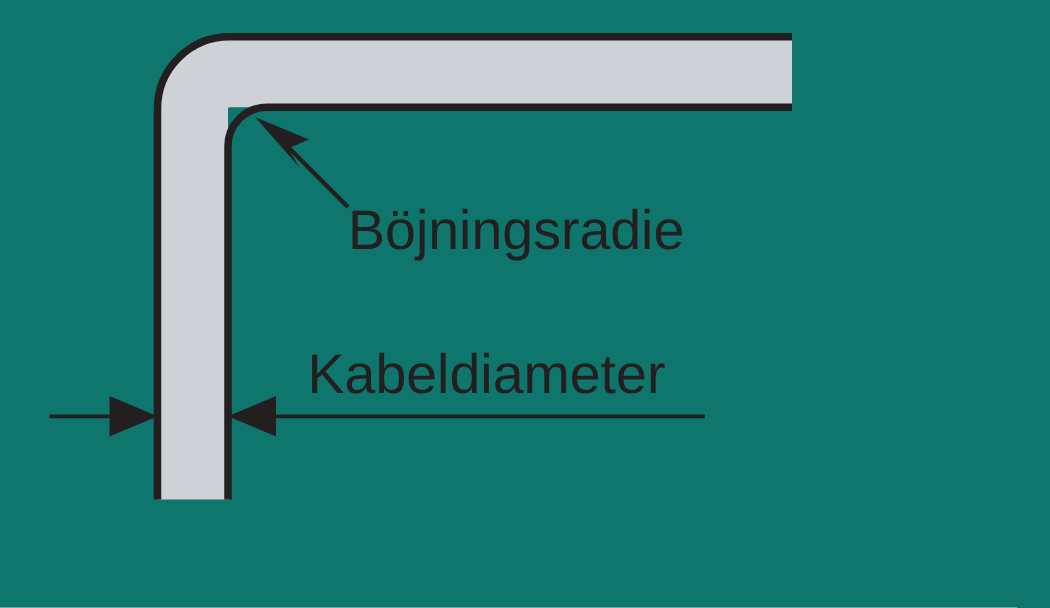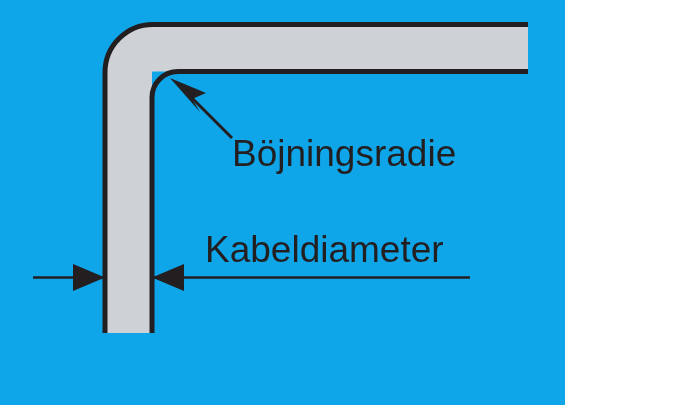--- a/index.html
+++ b/index.html
@@ -8,23 +8,23 @@
   }
   body {
     width: 700px;
     height: 405px;
     background: #ffffff;
     font-family: "Liberation Sans", sans-serif;
     overflow: hidden;
   }
   #diagram-root {
     position: relative;
-    width: 565px;
+    width: 700px;
     height: 405px;
-    background: #0ea5e9;
+    background: #0f766e;
   }
   #diagram-svg {
     position: absolute;
     top: 0;
     left: 0;
     width: 700px;
     height: 405px;
     display: block;
   }
   .label-text {

